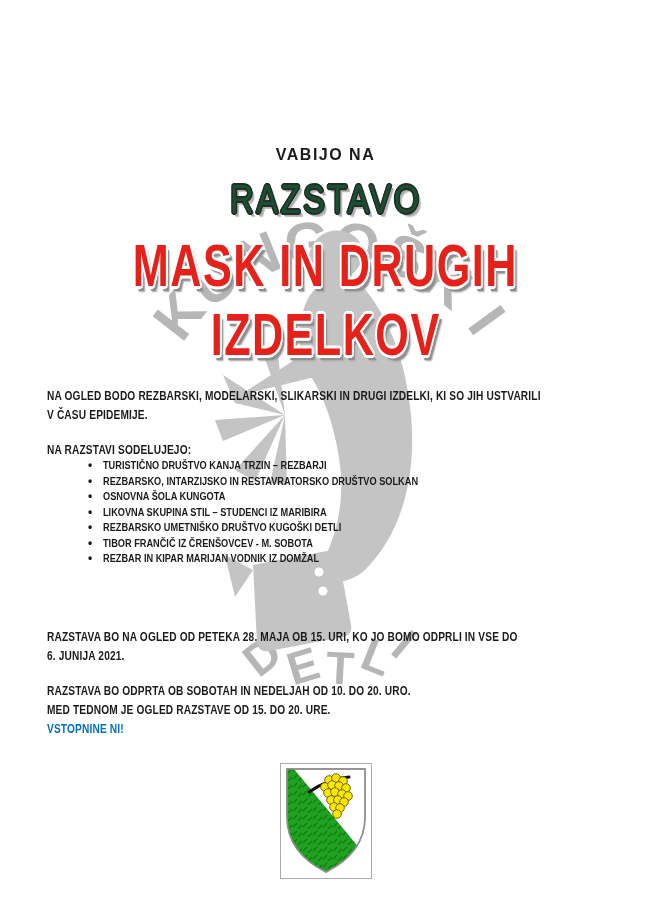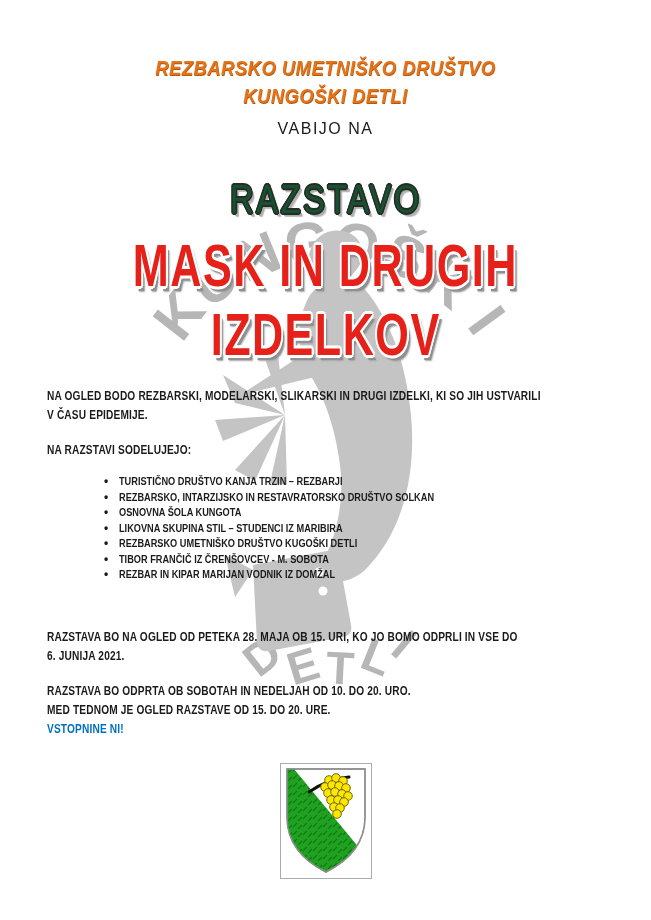--- a/index.html
+++ b/index.html
@@ -14,35 +14,35 @@
   .content{position:absolute;inset:0;z-index:2;}
   .blk{position:absolute;left:0;width:651px;}
   .left-blk{left:47px;width:570px;}
   .ln{white-space:nowrap;}
   .c{text-align:center;}
   .sx{display:inline-block;white-space:nowrap;transform:scaleX(0.78);transform-origin:50% 50%;}
   .left-blk .sx{transform-origin:0 50%;}
   .org{top:54px;font-style:italic;font-weight:700;font-size:21px;line-height:28px;
        color:var(--orange);letter-spacing:.5px;text-shadow:.6px .6px 0 #b05a10;}
   .org .sx{transform:scaleX(0.88);}
-  .vabijo{top:120px;font-weight:400;font-size:16px;letter-spacing:1.5px;}
+  .vabijo{top:146px;font-weight:700;font-size:16px;letter-spacing:1.5px;}
   .razstavo{top:178px;font-weight:400;font-size:40px;line-height:42px;letter-spacing:3px;color:#14532d;
      text-shadow:-1.2px -1.2px 0 #2a2a2a,1.2px -1.2px 0 #2a2a2a,-1.2px 1.2px 0 #2a2a2a,1.2px 1.2px 0 #2a2a2a,
        -1.7px 0 0 #2a2a2a,1.7px 0 0 #2a2a2a,0 -1.7px 0 #2a2a2a,0 1.7px 0 #2a2a2a,
        3px 3px 0 #aeaeae,4px 4px 1px #bdbdbd;}
   .razstavo .sx{transform:scaleX(0.82);}
   .mask{top:231px;font-weight:700;font-size:60px;line-height:69px;letter-spacing:2px;color:var(--red);
      text-shadow:-2px -2px 0 #fff,2px -2px 0 #fff,-2px 2px 0 #fff,2px 2px 0 #fff,
        -2.6px 0 0 #fff,2.6px 0 0 #fff,0 -2.6px 0 #fff,0 2.6px 0 #fff,
        4px 5px 0 #8f8f8f,5px 6px 2px #a6a6a6;}
   .mask .sx{transform:scaleX(0.72);}
   .body-txt{font-weight:700;font-size:13px;line-height:19px;letter-spacing:.2px;}
   .intro{top:386px;}
   .part-head{top:440px;}
-  .bullets{top:458px;left:88px;width:540px;margin:16px;padding:0;list-style:none;}
+  .bullets{top:458px;left:88px;width:540px;margin:0;padding:0;list-style:none;}
   .bullets li{position:relative;font-weight:700;font-size:11.5px;line-height:15.5px;
               padding-left:15px;white-space:nowrap;}
   .bullets li::before{content:"•";position:absolute;left:0;top:0;font-size:12px;}
   .bullets .sx{transform-origin:0 50%;transform:scaleX(0.80);}
   .venue{top:590px;}
   .sched{top:627px;}
   .hours{top:681px;}
   .blue{color:var(--blue);}
   .closing{top:740px;font-weight:700;font-size:15px;letter-spacing:5px;word-spacing:10px;}
   .emblem{position:absolute;left:50%;top:763px;transform:translateX(-50%);
@@ -78,24 +78,20 @@
         <path d="M38,340 L112,326 Q122,324 124,334 L136,400 Q138,410 128,412 L54,426 Q44,428 42,418 Z"></path>
         <path d="M10,330 L38,345 L20,372 Z"></path>
       </g>
       <circle cx="104" cy="347" r="4.5" fill="#ffffff"></circle>
       <circle cx="108" cy="366" r="4.5" fill="#ffffff"></circle>
     </svg>
   </div>
 
   <div class="content">
 
-    <div class="blk org c">
-      <div class="ln"><span class="sx">REZBARSKO UMETNIŠKO DRUŠTVO</span></div>
-      <div class="ln"><span class="sx">KUNGOŠKI DETLI</span></div>
-    </div>
 
     <div class="blk vabijo c">
       <span>VABIJO NA</span>
     </div>
 
     <div class="blk razstavo c">
       <span class="sx">RAZSTAVO</span>
     </div>
 
     <div class="blk mask c">

